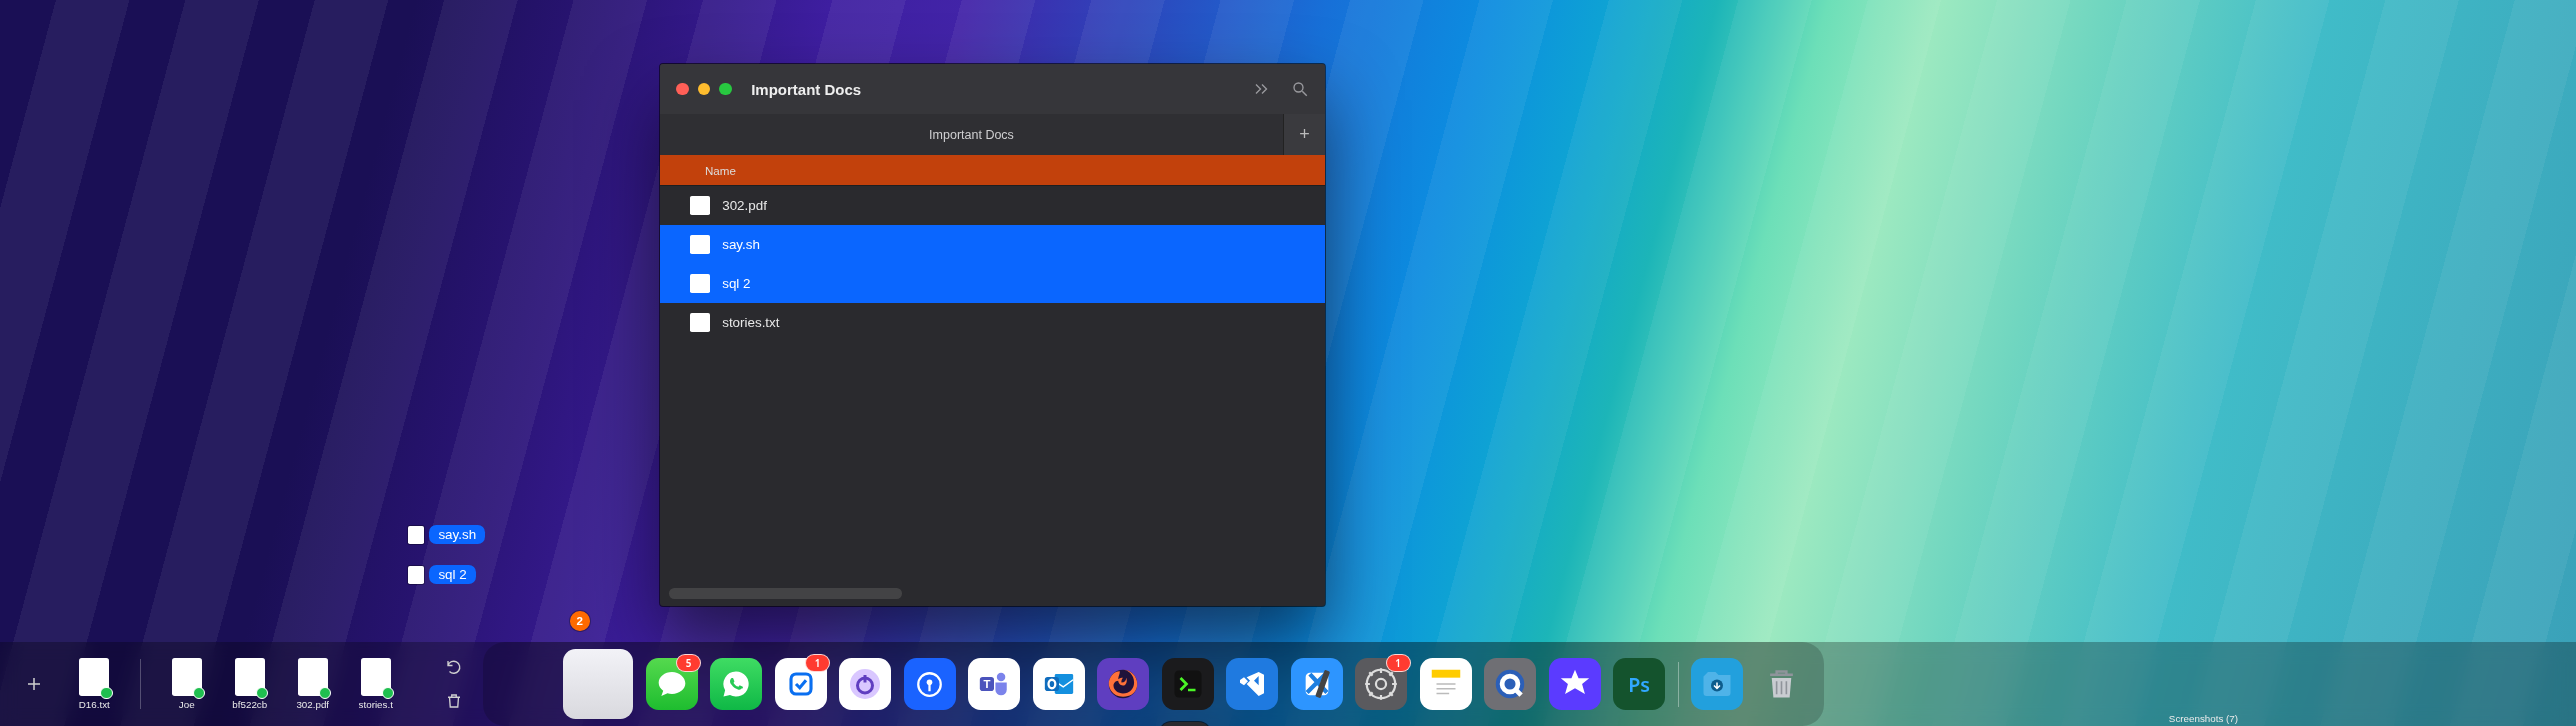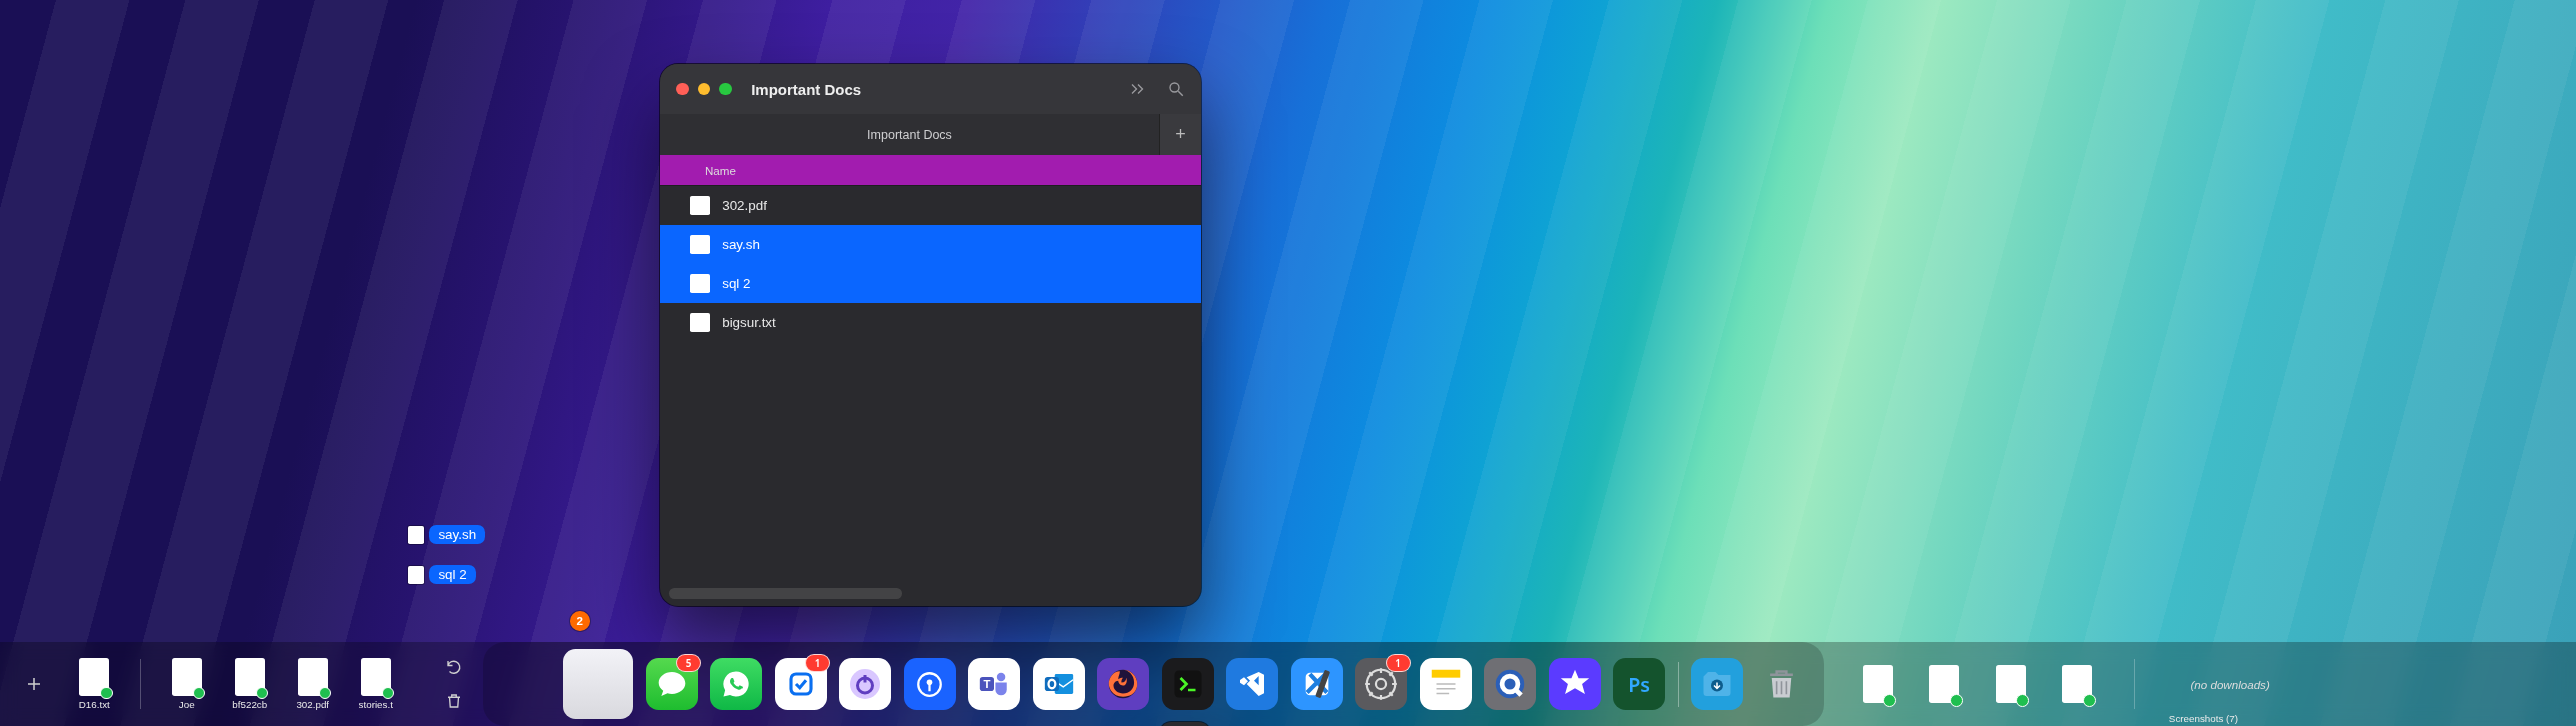--- a/index.html
+++ b/index.html
@@ -4,34 +4,34 @@
 <style>
   html,body{margin:0;padding:0;width:2576px;height:726px;overflow:hidden;font-family:-apple-system,"Helvetica Neue",Helvetica,Arial,sans-serif;font-size:11.6px;color:#e6e6e6;}
   
   .wallpaper{position:absolute;inset:0;background:linear-gradient(105deg,
       #1a0f55 0%,#1a0f55 15%,#2a1475 22%,#3e1ea0 30%,#4224a8 35%,
       #2a4cc0 42%,#1770d8 48%,#0c8de0 54%,#0ea2d4 58%,#1cb5b8 62%,
       #6cdfb8 66%,#9ce9c0 70%,#70d6c0 76%,#40bcc8 84%,#3aa0b8 100%);}
   .wallpaper::after{content:"";position:absolute;inset:0;background:
       repeating-linear-gradient(105deg,rgba(255,255,255,0) 0 54px,rgba(255,255,255,0.06) 54px 125px);mix-blend-mode:lighten;}
   
-  .finder{position:absolute;left:660px;top:64px;width:541px;height:542px;background:#2a2a2e;border-radius:18px;box-shadow:0 36px 72px rgba(0,0,0,.55),0 0 0 0.9px rgba(0,0,0,.6);overflow:hidden;}
+  .finder{position:absolute;left:660px;top:64px;width:665px;height:542px;background:#2a2a2e;border-radius:3px;box-shadow:0 36px 72px rgba(0,0,0,.55),0 0 0 0.9px rgba(0,0,0,.6);overflow:hidden;}
   .titlebar{height:50px;display:flex;align-items:center;padding:0 16px;background:#36363a;}
   .traffic{display:flex;gap:9px;}
   .dot{width:12.5px;height:12.5px;border-radius:50%;}
   .dot.red{background:#ff5f57;}
   .dot.yellow{background:#febc2e;}
   .dot.green{background:#28c840;}
   .win-title{flex:0 0 auto;margin-left:19.7px;font-weight:600;font-size:15px;color:#eee;}
   .titlebar .spacer{flex:1;}
   .tb-icon{width:18px;height:18px;fill:none;stroke:#9a9a9e;stroke-width:1.8;margin-left:19.7px;}
   .tabbar{height:41px;background:#2f2f33;display:flex;align-items:stretch;}
   .tab{flex:1;display:flex;align-items:center;justify-content:center;font-size:12.5px;color:#cfcfd1;}
   .newtab{width:41px;display:flex;align-items:center;justify-content:center;background:#3a3a3e;color:#bbb;font-size:18px;border-left:0.9px solid #222;}
-  .columnheader{height:30px;padding:0 45px 0 45px;display:flex;align-items:center;background:#a21caf;border-bottom:0.9px solid #1e1e20;font-size:11.6px;color:#ddd;}
+  .columnheader{height:30px;padding:0 45px 0 45px;display:flex;align-items:center;background:#c2410c;border-bottom:0.9px solid #1e1e20;font-size:11.6px;color:#ddd;}
   .list{}
   .row{height:39px;display:flex;align-items:center;padding:0 12.5px 0 30px;font-size:13.4px;color:#e8e8e8;}
   .row.sel{background:#0a66ff;color:#fff;}
   .row .ficon{width:19.7px;height:19.7px;margin-right:12.5px;flex:none;border-radius:1.8px;}
   .ficon.plain{background:#fff;}
   .ficon.image{background:linear-gradient(#bbb,#888);border:1.8px solid #ddd;box-sizing:border-box;}
   .ficon.xls{background:#1d8f4f;}
   .ficon.pdf{background:#fff;}
   .hscroll{position:absolute;left:9px;bottom:7.2px;width:233px;height:10.7px;background:#555;border-radius:5.4px;opacity:.6;}
   
@@ -117,21 +117,21 @@
       <div class="row sel">
         <div class="ficon plain"></div>
         <span>say.sh</span>
       </div>
       <div class="row sel">
         <div class="ficon plain"></div>
         <span>sql 2</span>
       </div>
       <div class="row">
         <div class="ficon plain"></div>
-        <span>bigsur.txt</span>
+        <span>stories.txt</span>
       </div>
     </div>
   <div class="hscroll"></div>
 </div>
 
 <div id="dragghosts">
     <div class="dragghost" style="left: 408px; top: 524px; position: absolute;">
       <div class="dicon"></div>
                <div class="pill">say.sh</div>
     </div>
@@ -302,33 +302,15 @@
       </div>
       <div class="dicon2 trash">
         <svg viewBox="0 0 24 24">
           <path d="M6 8h12l-1 12H7z" fill="#c9ccd1"></path>
           <path d="M5 6h14M9 6V4h6v2" stroke="#8f949b" stroke-width="1.5" fill="none"></path>
           <path d="M9 10v8M12 10v8M15 10v8" stroke="#8f949b"></path>
         </svg>
       </div>
     </div>
 
-  <div class="stacks">
-    <div id="stacks-items" style="display:flex;gap:12.5px;">
-        <div class="stackitem">
-          <div class="sthumb"></div>
-        </div>
-        <div class="stackitem">
-          <div class="sthumb"></div>
-        </div>
-        <div class="stackitem">
-          <div class="sthumb"></div>
-        </div>
-        <div class="stackitem">
-          <div class="sthumb"></div>
-        </div>
-      </div>
-    <div class="vdiv"></div>
-    <div class="nodl">(no downloads)</div>
-  </div>
   <div style="position:absolute;right:338px;bottom:1.8px;font-size:9.8px;color:#eaeaea;">Screenshots (7)</div>
 </div>
 
 
 </body></html>

